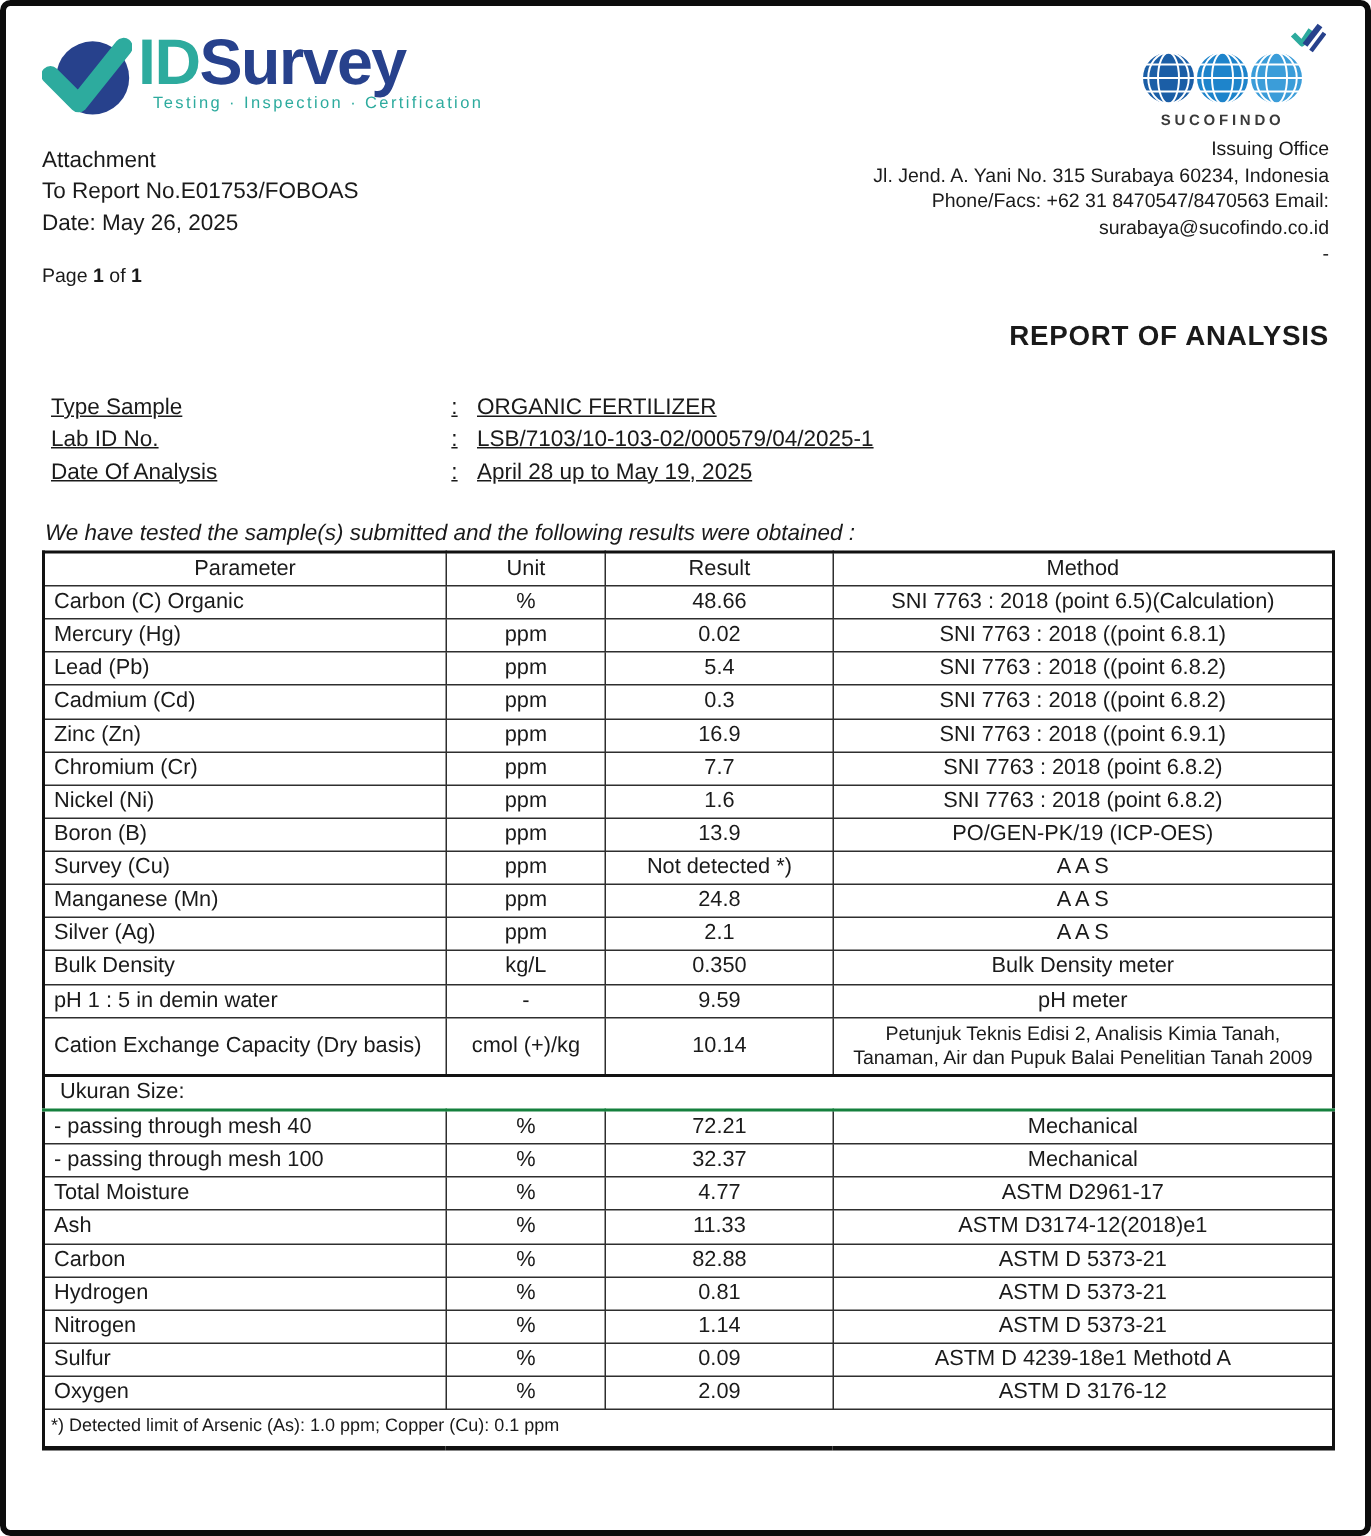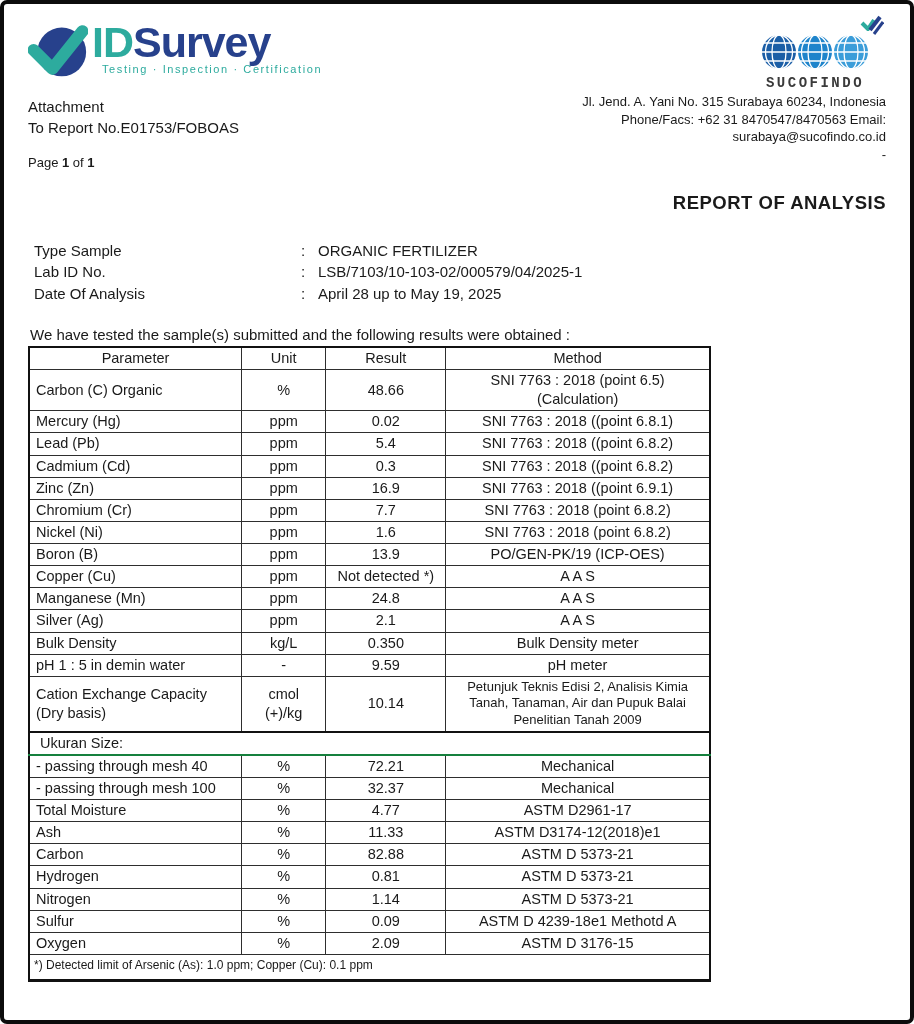--- a/index.html
+++ b/index.html
@@ -23,35 +23,35 @@
   .logo-survey { color:#27418c; }
   .logo-tagline { color:#2dab9e; font-size:11px; letter-spacing:1.6px; margin:-2px 0 0 10px; }
   .attach-block { margin-top:14px; font-size:15px; line-height:1.4; }
   .page-line { margin-top:17px; font-size:13px; }
   .page-line b { font-weight:bold; }
 
   .brand-right { text-align:right; padding-top:2px; width:360px; }
   .corner-glyph { position:absolute; top:0; right:2px; width:24px; height:22px; }
   .sucofindo-logo { display:inline-block; margin:16px 12px 0 0; text-align:center; }
   .globes { width:118px; height:42px; display:block; }
-  .sucofindo-word { font-size:14px; font-weight:bold; letter-spacing:2.5px; color:#3a3a3a; margin-top:1px;font-family:Liberation Mono, monospace; }
+  .sucofindo-word { font-size:10px; font-weight:bold; letter-spacing:2.5px; color:#3a3a3a; margin-top:1px; }
   .office-lines { font-size:13px; line-height:1.35; margin-top:2px; }
 
   
   .report-title { text-align:right; font-size:18.5px; font-weight:bold; letter-spacing:.5px; margin-top:22px; }
   .info-block { margin-top:26px; font-size:15px; line-height:1.42; }
-  .info-row { display:flex; }
+  .info-row { display:flex;text-decoration:underline; }
   .info-label { width:260px; padding-left:6px; }
   .info-colon { width:30px; text-align:center; }
   .info-value { flex:1; }
-  .intro-line { margin-top:22px; font-size:15px; padding-left:2px; }
+  .intro-line { margin-top:22px; font-size:15px; padding-left:2px;font-style:italic; }
 
   
   table.results {
-    width:683px; margin-top:3px; border-collapse:collapse; table-layout:fixed;
+    width:862px; margin-top:3px; border-collapse:collapse; table-layout:fixed;
     border:2px solid #111;
     border-bottom:3px solid #111;
     font-size:14.5px;
   }
   .results th, .results td { border:1px solid #2e2e2e; padding:1px 6px; line-height:1.32; }
   .results th { font-weight:normal; text-align:center; }
   .c-param { text-align:left; padding-left:8px; }
   .c-unit, .c-result, .c-method { text-align:center; }
   tr.section td {
     border-top:2px solid #111; border-bottom:2px solid #15803d;
@@ -81,20 +81,21 @@
           <div class="logo-textcol">
             <div class="logo-words">
               <span class="logo-id">ID</span><span class="logo-survey">Survey</span>
             </div>
             <div class="logo-tagline">Testing · Inspection · Certification</div>
           </div>
         </div>
         <div class="attach-block">
           <div>Attachment</div>
           <div>To Report No.E01753/FOBOAS</div>
+          <div>Date: May 26, 2025</div>
         </div>
         <div class="page-line">
           <span>Page</span>
           <b>1</b>
           <span>of</span>
           <b>1</b>
         </div>
       </div>
 
       <div class="brand-right">
@@ -132,20 +133,21 @@
                 <ellipse cx="95" cy="20" rx="13.5" ry="17"></ellipse>
                 <line x1="78" y1="20" x2="112" y2="20"></line>
                 <line x1="80" y1="11" x2="110" y2="11"></line>
                 <line x1="80" y1="29" x2="110" y2="29"></line>
               </g>
             </g>
           </svg>
           <div class="sucofindo-word">SUCOFINDO</div>
         </div>
         <div class="office-lines">
+          <div>Issuing Office</div>
           <div>Jl. Jend. A. Yani No. 315 Surabaya 60234, Indonesia</div>
           <div>Phone/Facs: +62 31 8470547/8470563 Email:</div>
           <div>surabaya@sucofindo.co.id</div>
           <div>-</div>
         </div>
       </div>
     </div>
 
     <div class="report-title">REPORT OF ANALYSIS</div>
 
@@ -227,21 +229,21 @@
             <td class="c-result">1.6</td>
             <td class="c-method">SNI 7763 : 2018 (point 6.8.2)</td>
           </tr>
           <tr>
             <td class="c-param">Boron (B)</td>
             <td class="c-unit">ppm</td>
             <td class="c-result">13.9</td>
             <td class="c-method">PO/GEN-PK/19 (ICP-OES)</td>
           </tr>
           <tr>
-            <td class="c-param">Copper (Cu)</td>
+            <td class="c-param">Survey (Cu)</td>
             <td class="c-unit">ppm</td>
             <td class="c-result">Not detected *)</td>
             <td class="c-method">A A S</td>
           </tr>
           <tr>
             <td class="c-param">Manganese (Mn)</td>
             <td class="c-unit">ppm</td>
             <td class="c-result">24.8</td>
             <td class="c-method">A A S</td>
           </tr>
@@ -317,21 +319,21 @@
           <tr>
             <td class="c-param">Sulfur</td>
             <td class="c-unit">%</td>
             <td class="c-result">0.09</td>
             <td class="c-method">ASTM D 4239-18e1  Methotd A</td>
           </tr>
           <tr>
             <td class="c-param">Oxygen</td>
             <td class="c-unit">%</td>
             <td class="c-result">2.09</td>
-            <td class="c-method">ASTM D 3176-15</td>
+            <td class="c-method">ASTM D 3176-12</td>
           </tr>
         </tbody>
       <tfoot>
         <tr class="foot-row">
           <td colspan="4">*) Detected limit of Arsenic (As): 1.0 ppm; Copper (Cu): 0.1 ppm</td>
         </tr>
       </tfoot>
     </table>
 
   </div>

